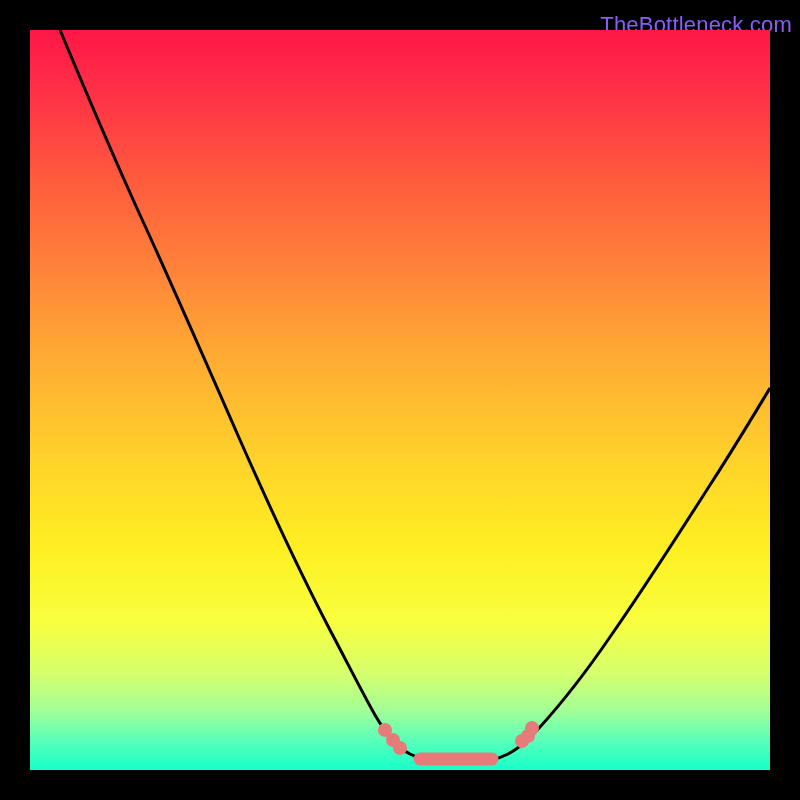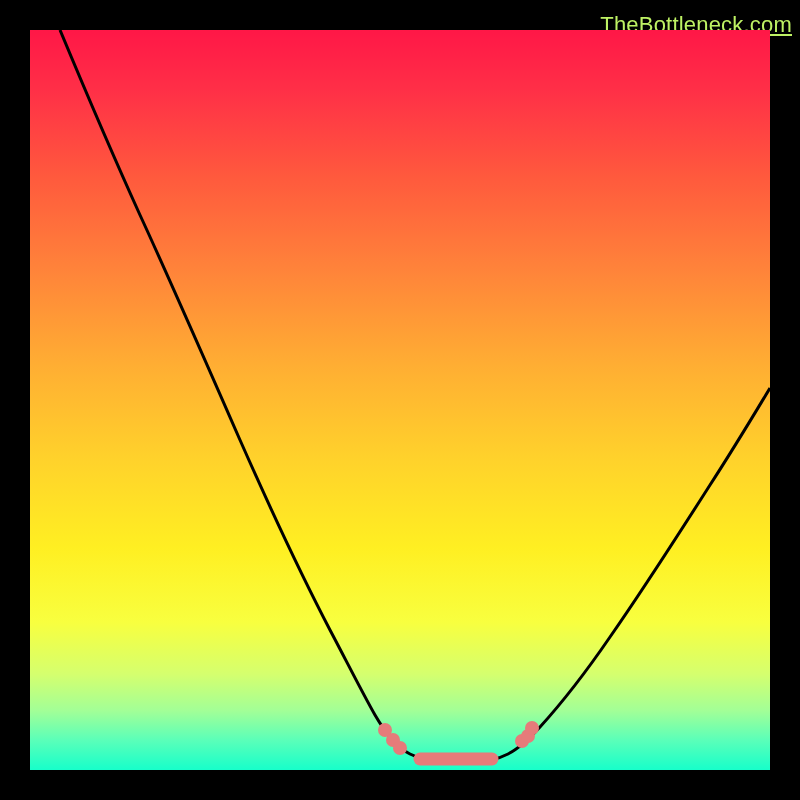--- a/index.html
+++ b/index.html
@@ -46,25 +46,24 @@
       #d5ff6e 87%,
       #a2ff97 92%,
       #5affb9 96%,
       #17ffca 100%
     );
   }
   .watermark {
     position: absolute;
     top: 12px;
     right: 8px;
-    color: #bef264;
+    color: #8b5cf6;
     font-size: 22px;
     letter-spacing: 0.2px;
     user-select: none;
-    text-decoration: underline;
   }
   svg.curves {
     position: absolute;
     left: 0;
     top: 0;
     width: 100%;
     height: 100%;
   }
   .curve-path {
     fill: none;

